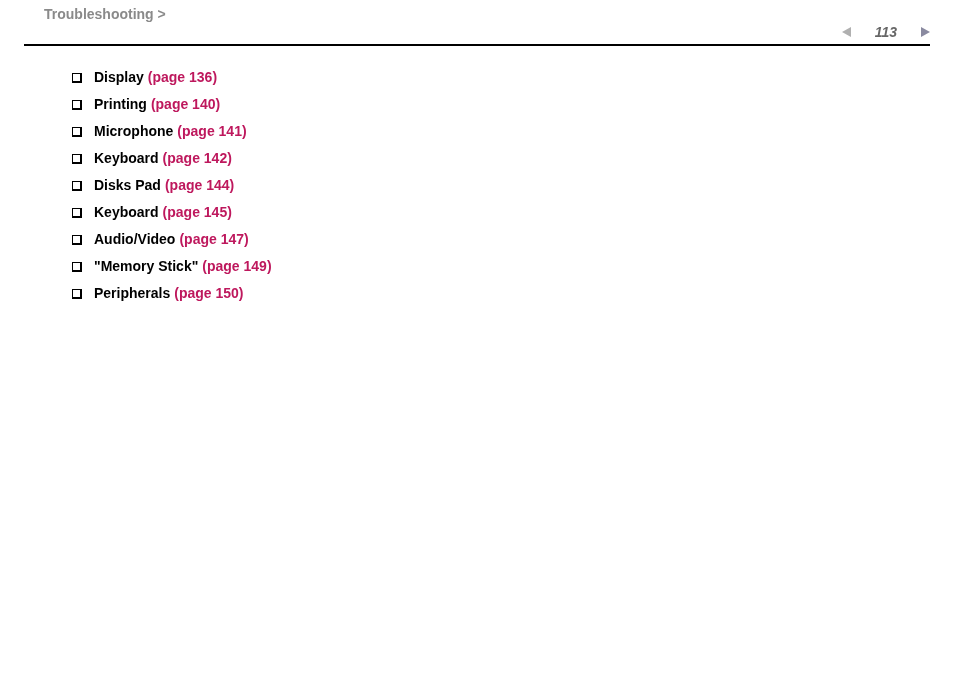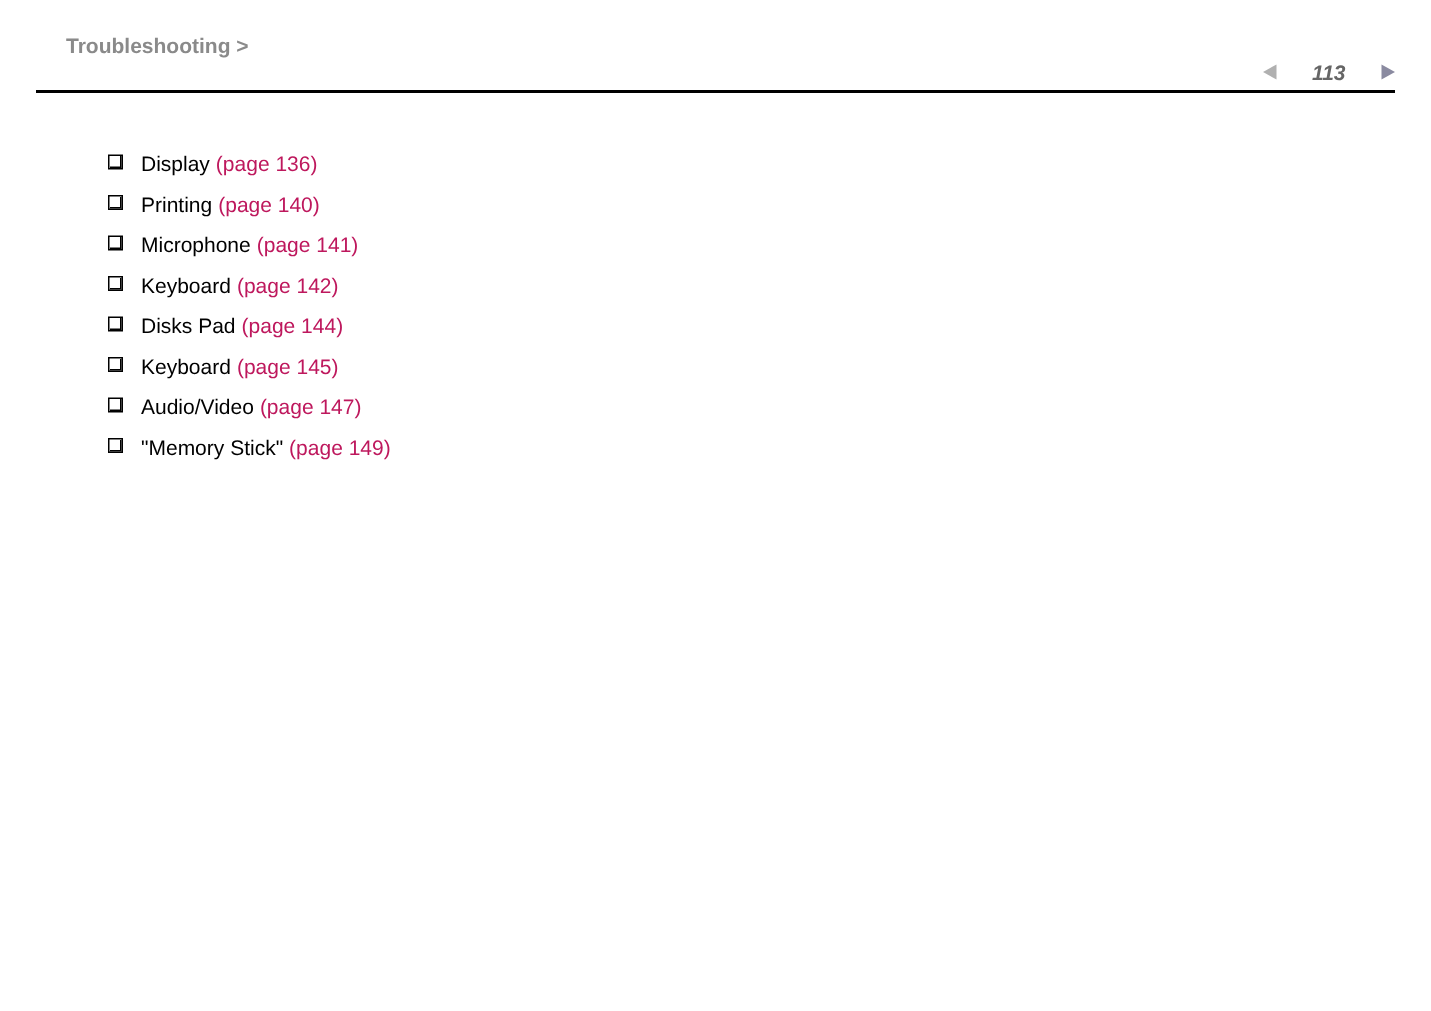--- a/index.html
+++ b/index.html
@@ -14,21 +14,21 @@
   .page {
     position: relative;
     width: 954px;
     height: 674px;
     box-sizing: border-box;
   }
   .header {
     position: relative;
     height: 44px;
     border-bottom: 2px solid #000;
-    margin: 16px 24px;
+    margin: 0 24px;
   }
   .breadcrumb {
     position: absolute;
     left: 20px;
     top: 6px;
     font-size: 14px;
     font-weight: bold;
     color: #8a8a8a;
   }
   .chevron {
@@ -68,23 +68,23 @@
   .content {
     padding: 24px 0 0 72px;
   }
   .list {
     list-style: none;
     margin: 0;
     padding: 0;
   }
   .list li {
     display: flex;
-    align-items: flex-start;
+    align-items: center;
     font-size: 14px;
-    font-weight: normal;
+    font-weight: bold;
     color: #000;
     line-height: 1;
     margin-bottom: 13px;
   }
   .bullet {
     display: inline-block;
     width: 10px;
     height: 10px;
     border: 1.5px solid #000;
     box-sizing: border-box;
@@ -150,16 +150,21 @@
       <li>
         <span class="bullet"></span>
         <span>Audio/Video</span>
         <span class="link">(page 147)</span>
       </li>
       <li>
         <span class="bullet"></span>
         <span>"Memory Stick"</span>
         <span class="link">(page 149)</span>
       </li>
+      <li>
+        <span class="bullet"></span>
+        <span>Peripherals</span>
+        <span class="link">(page 150)</span>
+      </li>
     </ul>
   </div>
 
 </div>
 
 </body></html>

